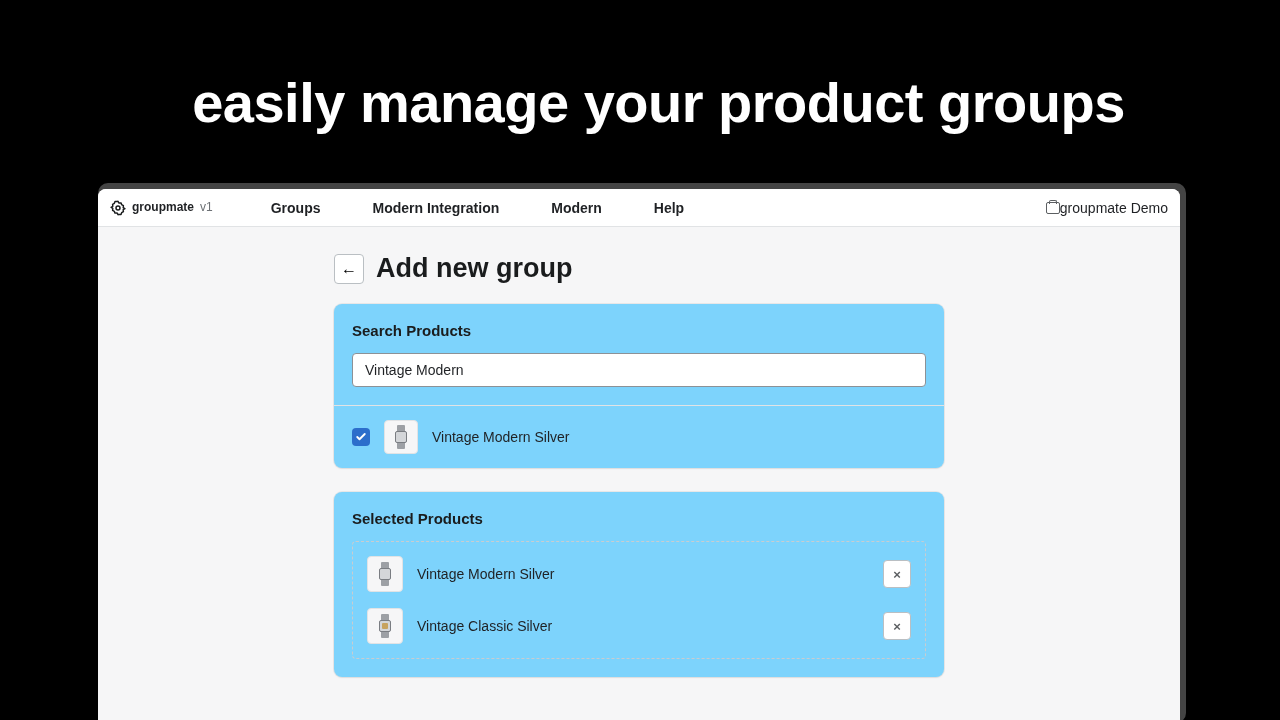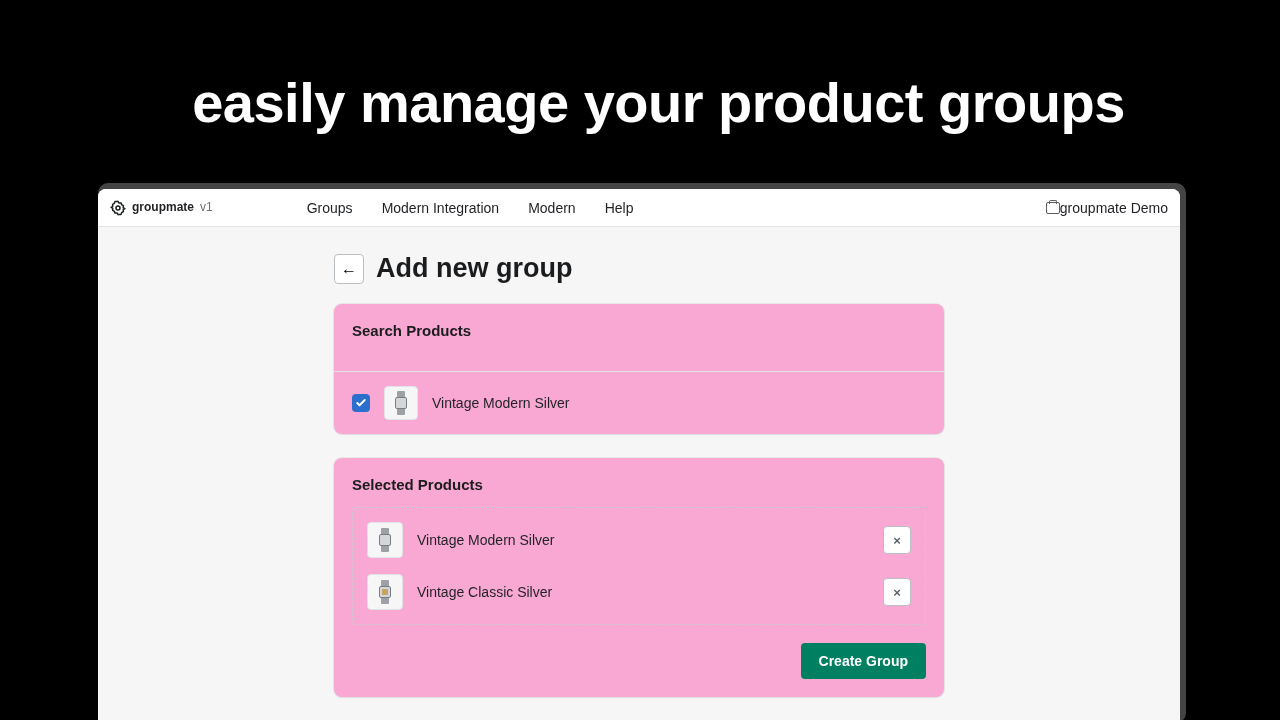--- a/index.html
+++ b/index.html
@@ -55,22 +55,23 @@
     gap: 6px;
     font-weight: 600;
     font-size: 12px;
   }
   .brand-version {
     font-weight: 400;
     color: #6d7175;
   }
   .nav {
     display: flex;
-    gap: 29px;
-    margin-left: 94px;
+    gap: 52px;
+    margin-left: 58px;
+    font-weight: bold;
   }
   .nav-item {
     color: #1f2124;
     cursor: pointer;
   }
   .spacer { flex: 1; }
   .store-chip {
     display: flex;
     align-items: center;
     gap: 0;
@@ -116,21 +117,21 @@
     justify-content: center;
     font-size: 16px;
     cursor: pointer;
   }
   .page-title {
     font-size: 27px;
     font-weight: 700;
     color: #1a1c1d;
   }
   .card {
-    background: #f9a8d4;
+    background: #7dd3fc;
     border-radius: 8px;
     box-shadow: 0 0 0 1px rgba(0,0,0,0.06), 0 1px 2px rgba(0,0,0,0.05);
     margin-bottom: 24px;
   }
   .card-pad {
     padding: 18px;
   }
   .section-label {
     font-size: 15px;
     font-weight: 700;
@@ -295,20 +296,21 @@
     <div class="content">
 
       <div class="page-title-row">
         <div class="back-btn">←</div>
         <div class="page-title">Add new group</div>
       </div>
 
       <div class="card">
         <div class="card-pad">
           <div class="section-label">Search Products</div>
+          <input class="search-input" type="text" value="Vintage Modern" style="">
         </div>
         <div class="result-row">
           <div class="checkbox">
             <svg viewBox="0 0 16 16">
                 <path d="M3 8l3 3 7-7" stroke="#fff" stroke-width="2.5" fill="none" stroke-linecap="round" stroke-linejoin="round"></path>
               </svg>
           </div>
           <div class="thumb">
             <div class="watch">
                 <div class="face"></div>
@@ -336,21 +338,18 @@
               <div class="thumb">
                 <div class="watch gold">
                     <div class="face"></div>
                   </div>
               </div>
               <div class="product-name">Vintage Classic Silver</div>
               <div class="spacer"></div>
               <div class="remove-btn">×</div>
             </div>
           </div>
-          <div class="create-row">
-            <button class="create-btn">Create Group</button>
-          </div>
         </div>
       </div>
 
     </div>
   </div>
 </div>
 
 </body></html>

